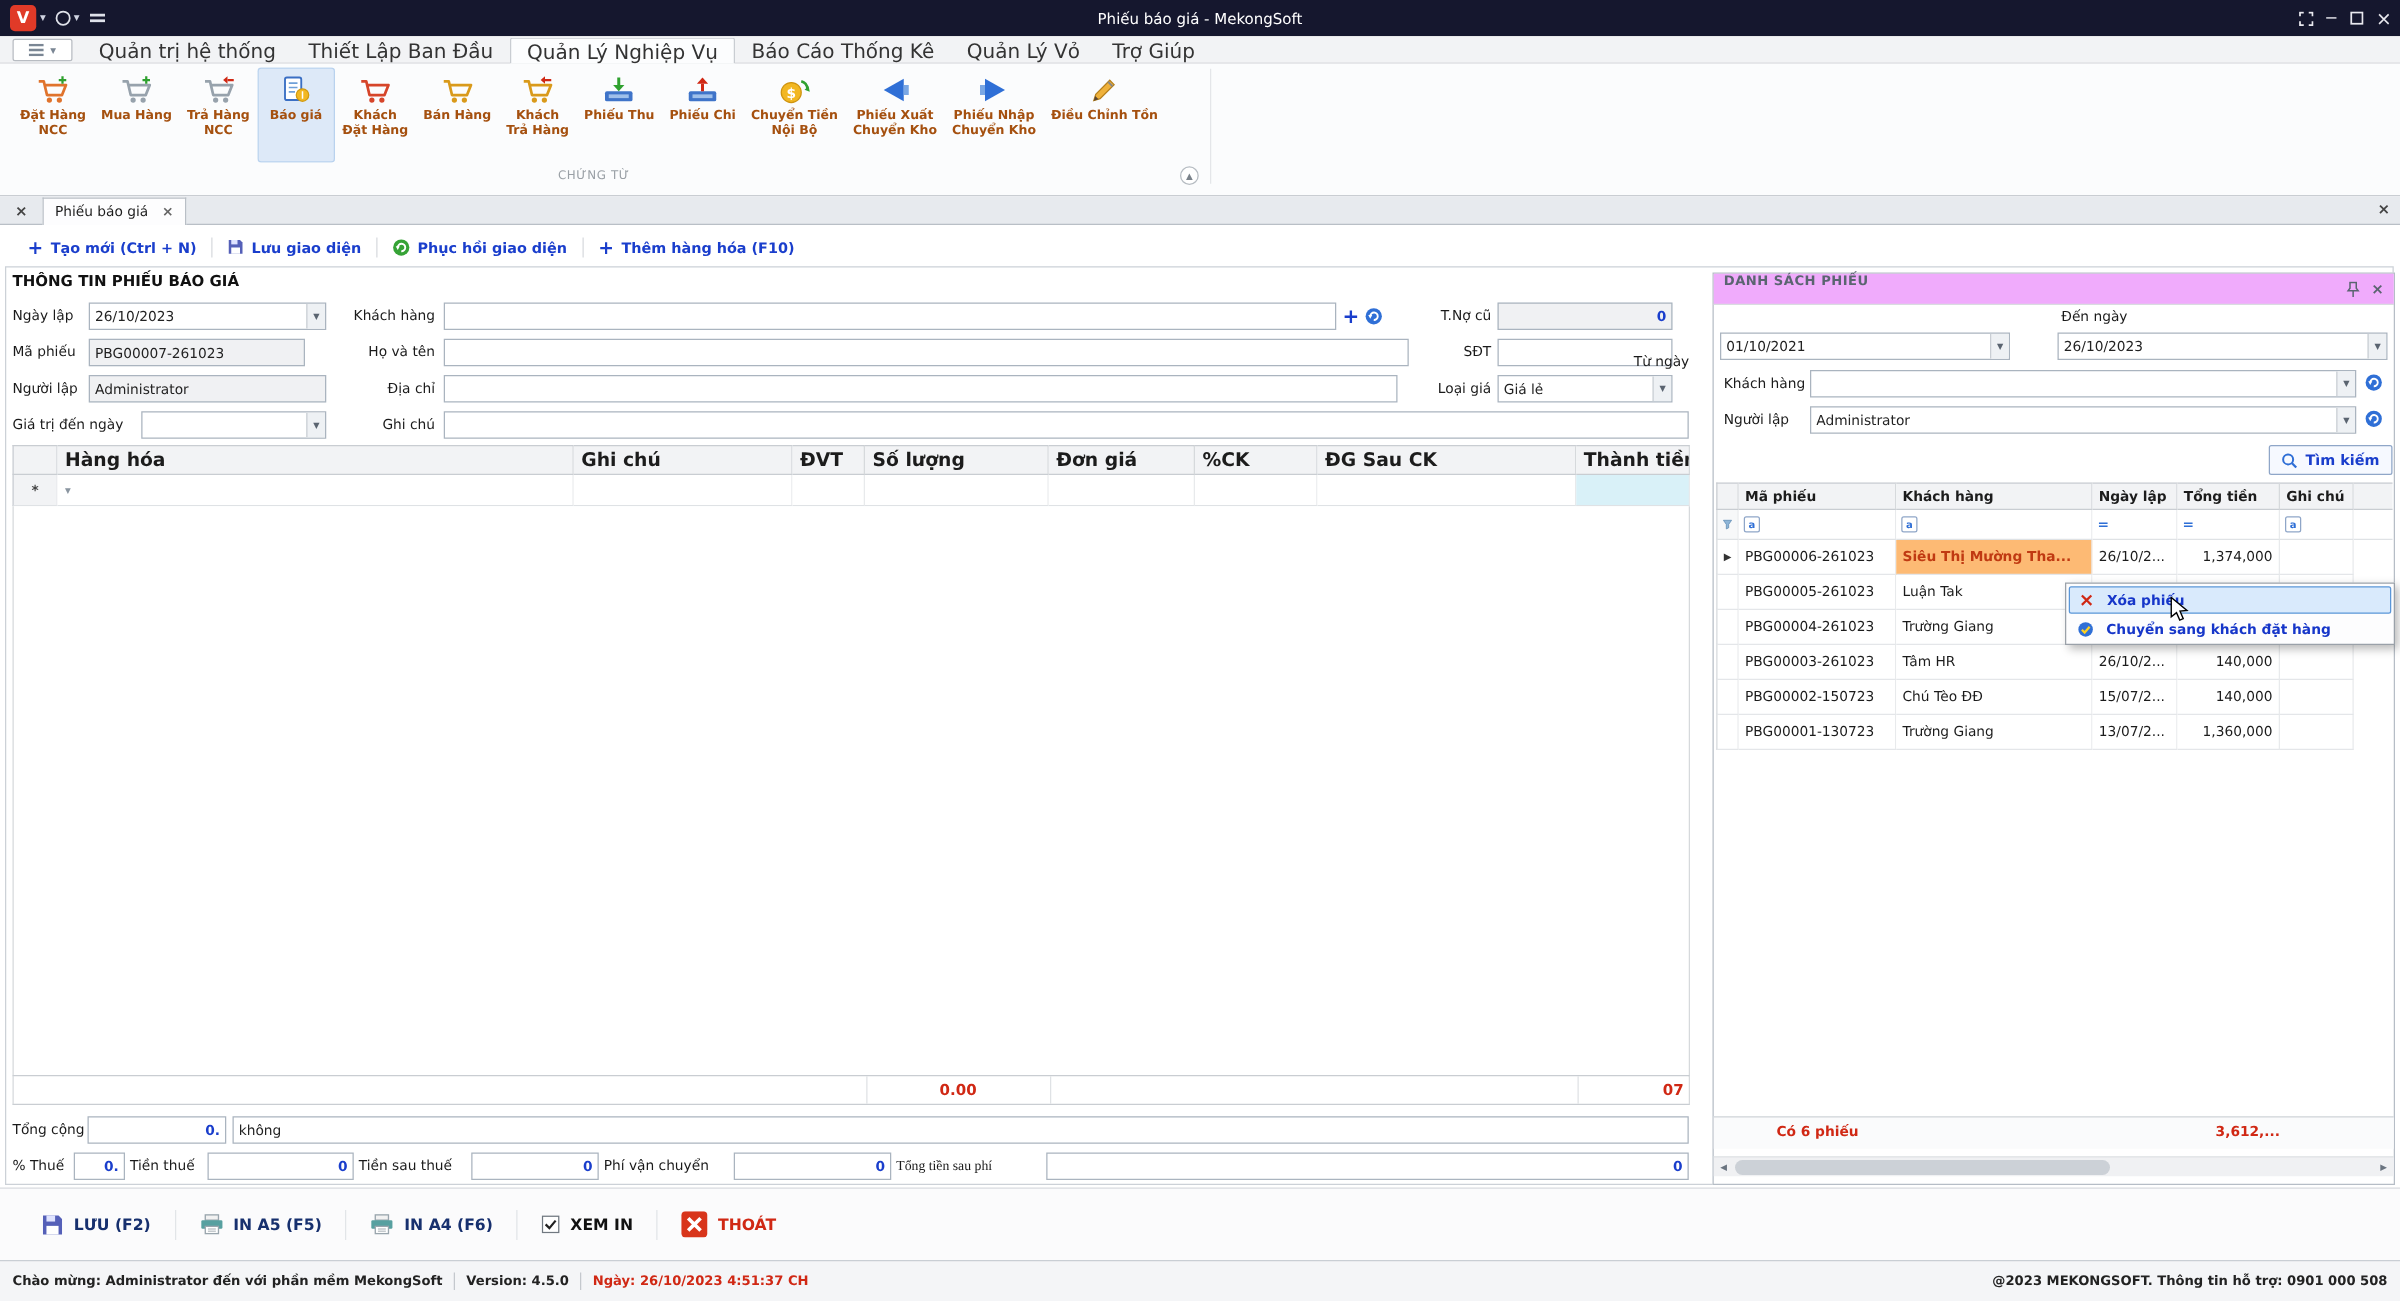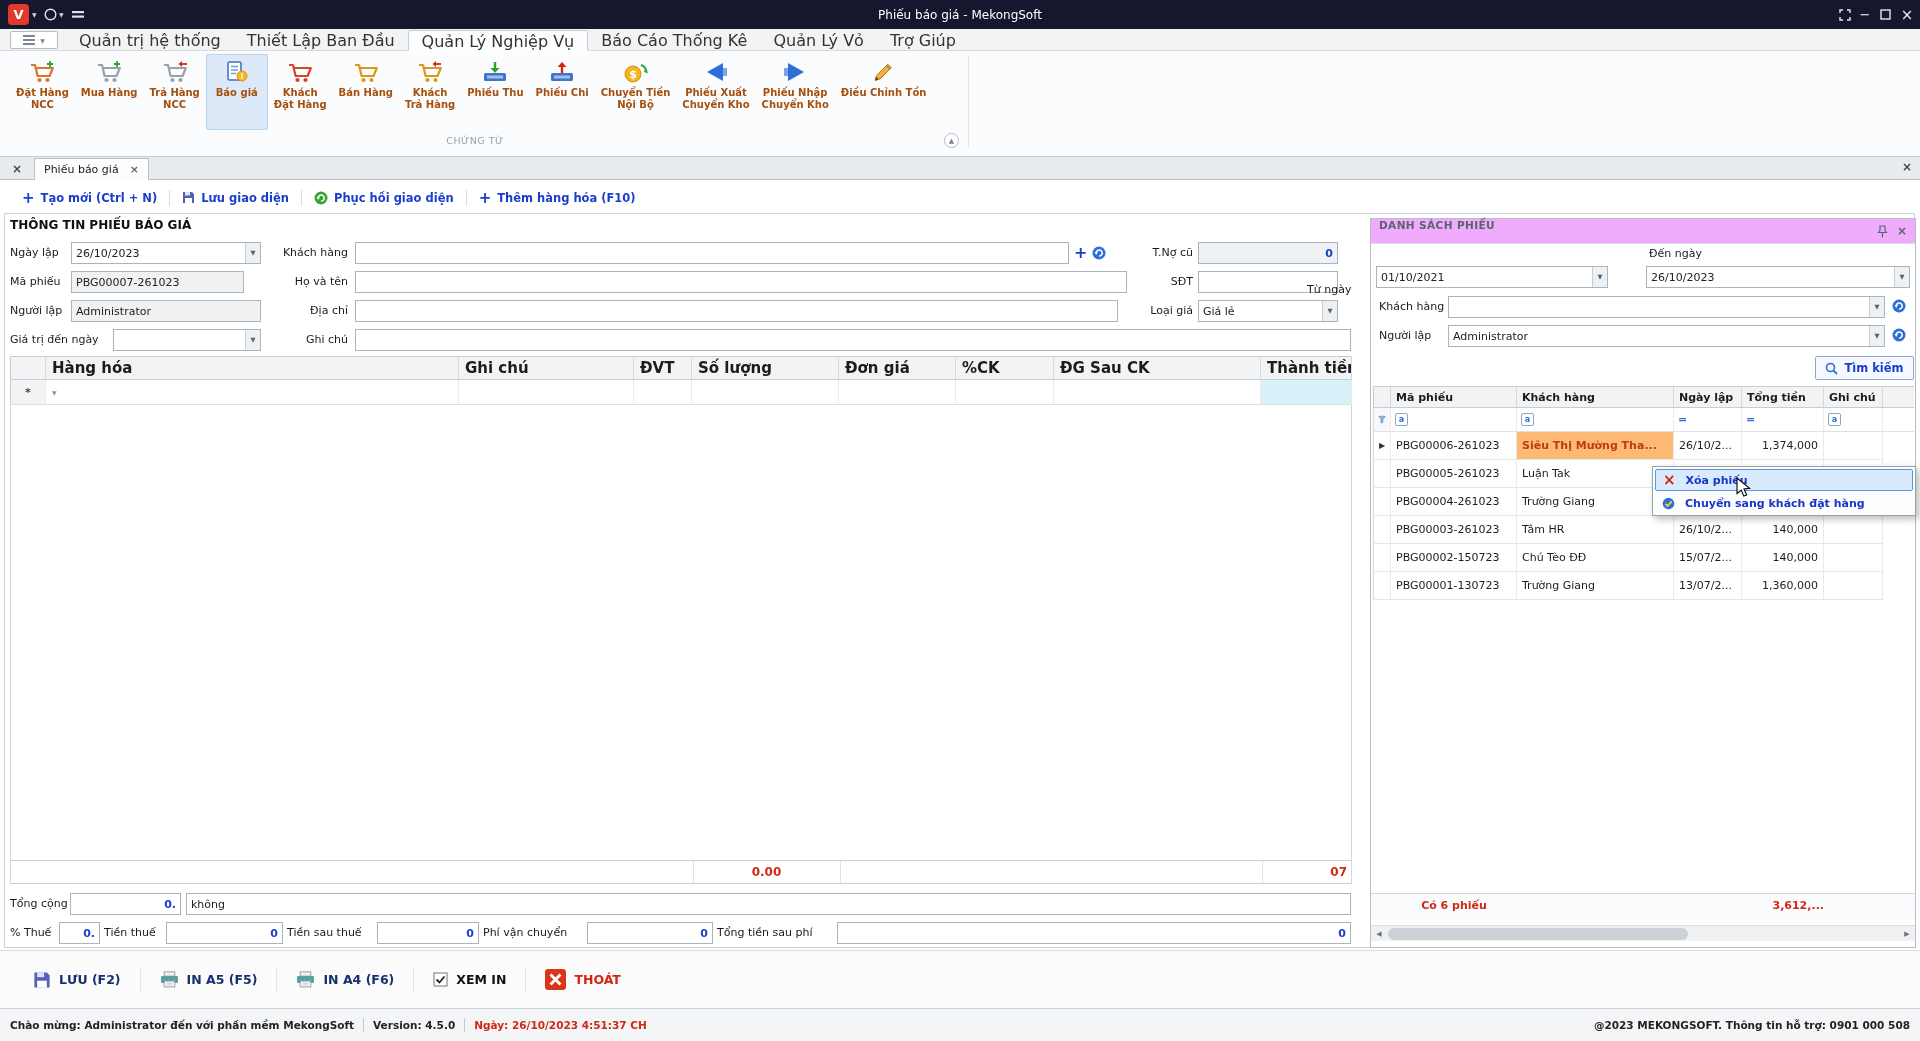--- a/index.html
+++ b/index.html
@@ -488,21 +488,21 @@
     <span class="txt">0</span>
   </div>
   <div class="lbl" style="left:287px;top:922px;">Tiền sau thuế</div>
   <div class="inp num" style="left:377px;top:922px;width:102px;">
     <span class="txt">0</span>
   </div>
   <div class="lbl" style="left:483px;top:922px;">Phí vận chuyển</div>
   <div class="inp num" style="left:587px;top:922px;width:126px;">
     <span class="txt">0</span>
   </div>
-  <div class="lbl" style="left:717px;top:922px;">Tổng tiền sau phí</div>
+  <div class="lbl" style="left:717px;top:922px;font-family:Liberation Serif, serif;">Tổng tiền sau phí</div>
   <div class="inp num" style="left:837px;top:922px;width:514px;">
     <span class="txt">0</span>
   </div>
 
   <div class="panel"></div>
   <div class="phead">
     <span class="pt">DANH SÁCH PHIẾU</span>
     <span class="picon">
       <svg width="11" height="13" viewBox="0 0 11 13">
           <path d="M3 1h5v4.5l1.5 2h-8L3 5.5z" fill="none" stroke="#5a6470" stroke-width="1.2"></path>

